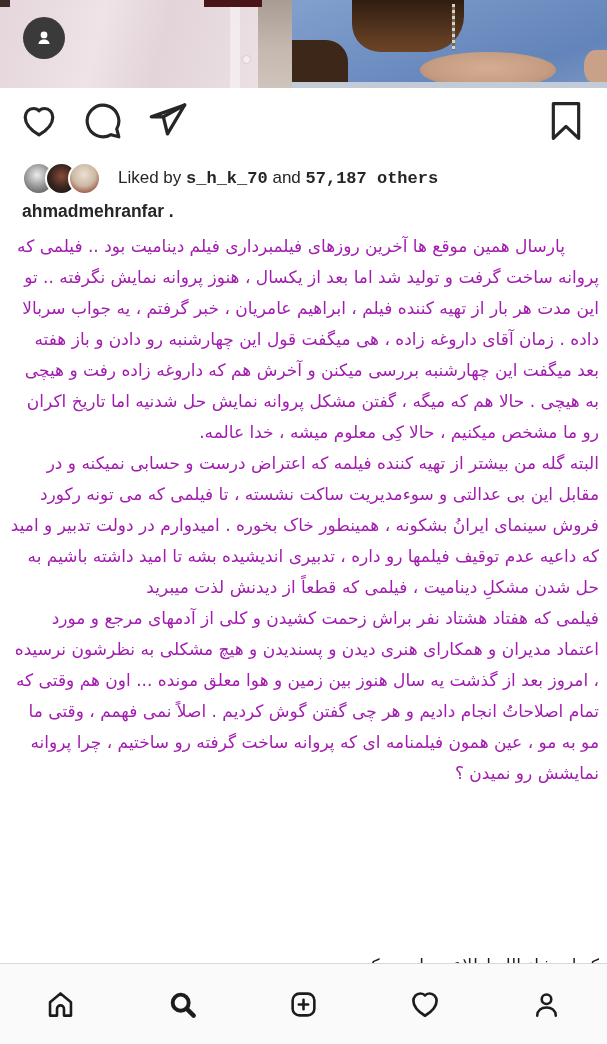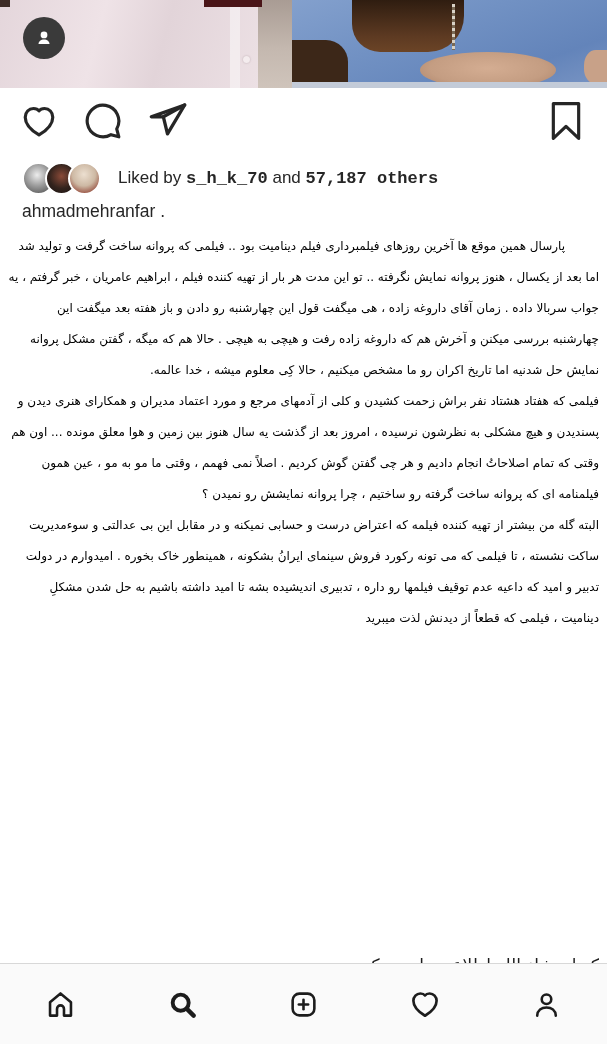--- a/index.html
+++ b/index.html
@@ -41,26 +41,26 @@
   .liked-row{position:absolute;top:162px;left:0;width:607px;height:40px;font-size:17px;}
   .avatars{position:absolute;left:22px;top:0;display:flex;}
   .av{width:33px;height:33px;border-radius:50%;border:2px solid #fff;box-sizing:border-box;}
   .av+.av{margin-left:-10px;}
   .av1{background:radial-gradient(circle at 45% 38%,#ededed 0%,#9d9d9d 45%,#4f4f4f 92%);}
   .av2{background:radial-gradient(circle at 50% 42%,#8a4a38 0%,#33231d 55%,#181210 100%);}
   .av3{background:radial-gradient(circle at 48% 36%,#ecdfd0 0%,#cdb9a4 48%,#8c3a2c 90%);}
   .liked-text{position:absolute;left:118px;top:6px;white-space:nowrap;}
   .liked-text b{font-weight:bold;font-family:Liberation Mono, monospace;}
   
-  .username-row{position:absolute;top:201px;left:22px;font-size:17.5px;font-weight:normal;}
+  .username-row{position:absolute;top:201px;left:22px;font-size:17.5px;font-weight:bold;}
   
   .caption{
     position:absolute;top:231px;left:8px;right:8px;height:714px;overflow:hidden;
     direction:rtl;text-align:right;font-family:"DejaVu Sans",sans-serif;
-    font-size:12px;line-height:31px;color:#000000;
+    font-size:17px;line-height:31px;color:#a21caf;
   }
   .caption p{margin:0;}
   .caption p.indent{text-indent:34px;}
   .clipped-line{
     position:absolute;top:950px;left:8px;right:8px;height:14px;overflow:hidden;
     direction:rtl;text-align:right;font-family:"DejaVu Sans",sans-serif;
     font-size:17px;line-height:31px;color:#1d1d1d;
   }
   
   .bottom-nav{
@@ -136,22 +136,22 @@
       <b>57,187 others</b>
     </div>
   </div>
 
   <div class="username-row">
     <span>ahmadmehranfar</span><span> .</span>
   </div>
 
   <div class="caption" dir="rtl">
     <p class="indent">پارسال همین موقع ها آخرین روزهای فیلمبرداری فیلم دینامیت بود .. فیلمی که پروانه ساخت گرفت و تولید شد اما بعد از یکسال ، هنوز پروانه نمایش نگرفته .. تو این مدت هر بار از تهیه کننده فیلم ، ابراهیم عامریان ، خبر گرفتم ، یه جواب سربالا داده . زمان آقای داروغه زاده ، هی میگفت قول این چهارشنبه رو دادن و باز هفته بعد میگفت این چهارشنبه بررسی میکنن و آخرش هم که داروغه زاده رفت و هیچی به هیچی . حالا هم که میگه ، گفتن مشکل پروانه نمایش حل شدنیه اما تاریخ اکران رو ما مشخص میکنیم ، حالا کِی معلوم میشه ، خدا عالمه.</p>
+    <p>البته گله من بیشتر از تهیه کننده فیلمه که اعتراض درست و حسابی نمیکنه و در مقابل این بی عدالتی و سوءمدیریت ساکت نشسته ، تا فیلمی که می تونه رکورد فروش سینمای ایرانُ بشکونه ، همینطور خاک بخوره . امیدوارم در دولت تدبیر و امید که داعیه عدم توقیف فیلمها رو داره ، تدبیری اندیشیده بشه تا امید داشته باشیم به حل شدن مشکلِ دینامیت ، فیلمی که قطعاً از دیدنش لذت میبرید</p>
     <p>فیلمی که هفتاد هشتاد نفر براش زحمت کشیدن و کلی از آدمهای مرجع و مورد اعتماد مدیران و همکارای هنری دیدن و پسندیدن و هیچ مشکلی به نظرشون نرسیده ، امروز بعد از گذشت یه سال هنوز بین زمین و هوا معلق مونده ... اون هم وقتی که تمام اصلاحاتُ انجام دادیم و هر چی گفتن گوش کردیم . اصلاً نمی فهمم ، وقتی ما مو به مو ، عین همون فیلمنامه ای که پروانه ساخت گرفته رو ساختیم ، چرا پروانه نمایشش رو نمیدن ؟</p>
-    <p>البته گله من بیشتر از تهیه کننده فیلمه که اعتراض درست و حسابی نمیکنه و در مقابل این بی عدالتی و سوءمدیریت ساکت نشسته ، تا فیلمی که می تونه رکورد فروش سینمای ایرانُ بشکونه ، همینطور خاک بخوره . امیدوارم در دولت تدبیر و امید که داعیه عدم توقیف فیلمها رو داره ، تدبیری اندیشیده بشه تا امید داشته باشیم به حل شدن مشکلِ دینامیت ، فیلمی که قطعاً از دیدنش لذت میبرید</p>
   </div>
   <div class="clipped-line" dir="rtl">که ان شاء الله اطلاع رسانی میکنیم</div>
 
   <nav class="bottom-nav">
     <button class="nav-btn">
       <svg width="31" height="31" viewBox="0 0 24 24">
         <path d="M3.9 10.2 12 3.4l8.1 6.8V20.6h-5.4v-5.2a2.7 2.7 0 0 0-5.4 0v5.2H3.9Z"></path>
       </svg>
     </button>
     <button class="nav-btn">

